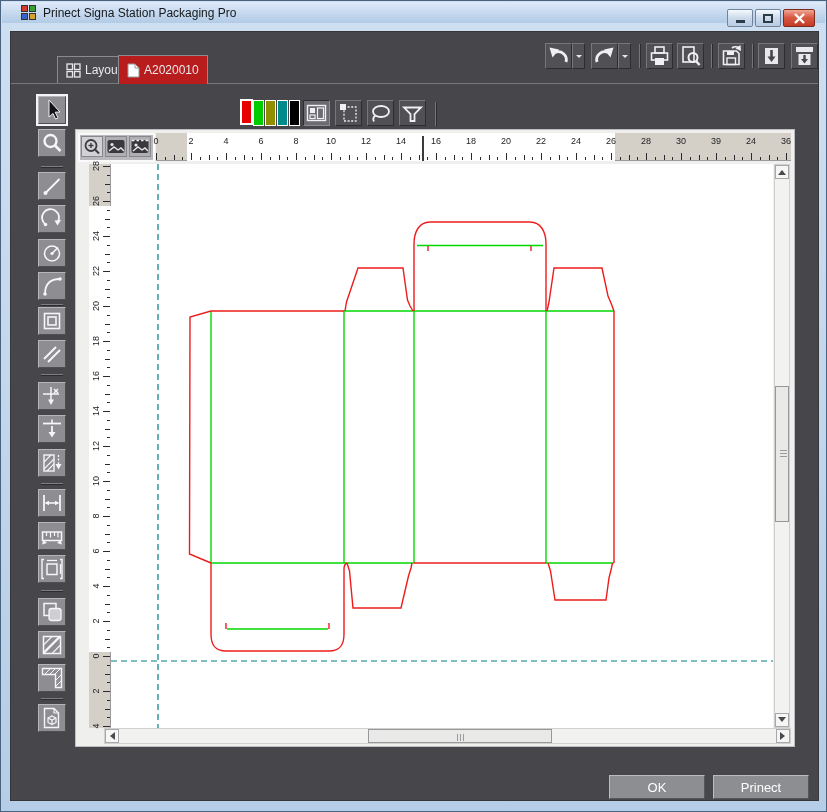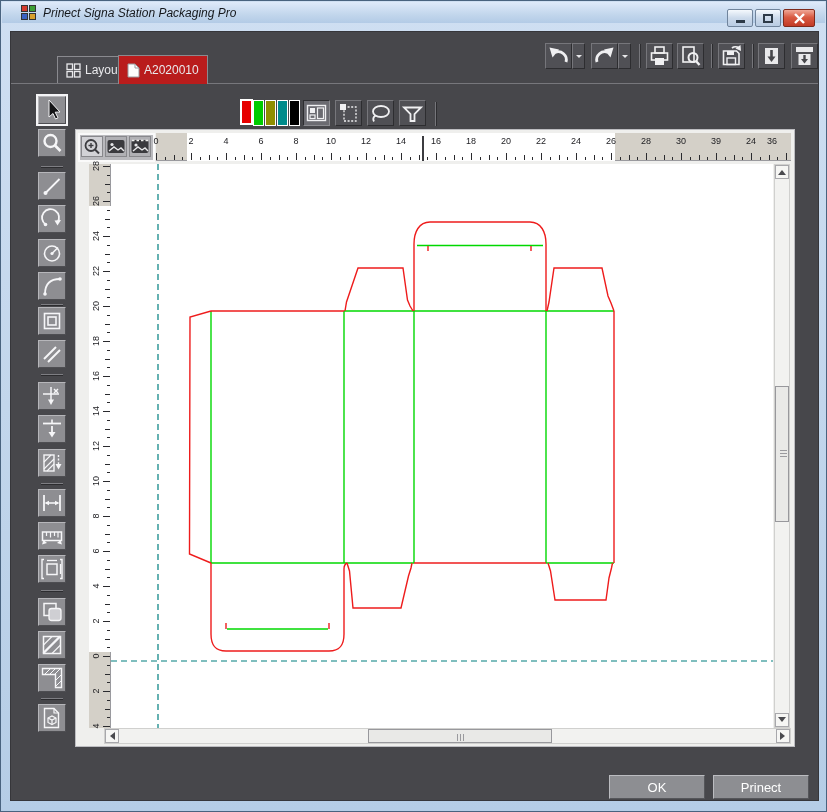--- a/index.html
+++ b/index.html
@@ -2,21 +2,21 @@
 <html style="--cut: #ee1c1c; --crease: #00d800; --guide: #007f7f; --chrome: #47474b; --titlebar: #c2d6ec;"><head>
 <meta charset="utf-8">
 <style>
   html,body{margin:0;padding:0;width:827px;height:812px;overflow:hidden;
     font-family:"Liberation Sans", sans-serif;-webkit-font-smoothing:antialiased;}
   *{box-sizing:border-box;}
   .frame{position:absolute;inset:0;background:linear-gradient(#cfdff2,#b5cde6);
     border:1px solid #49637f;}
   
   .titlebar{position:absolute;left:1px;top:1px;right:1px;height:21px;
-    background:linear-gradient(#dfeafa,#c2d6ec 60%,#b3cbe6);display:flex;align-items:center;font-style:italic;}
+    background:linear-gradient(#dfeafa,#c2d6ec 60%,#b3cbe6);display:flex;align-items:center;}
   .appicon{width:15px;height:15px;margin-left:19px;display:grid;grid-template-columns:7px 7px;
     grid-template-rows:7px 7px;gap:1px;}
   .appicon div{border:1px solid #333;}
   .title{margin-left:7px;font-size:12px;color:#15181c;}
   .winbtns{position:absolute;right:10px;top:7px;display:flex;gap:2px;}
   .wbtn{width:26px;height:18px;border:1px solid #70849c;border-radius:2px;
     background:linear-gradient(#f5f9fd,#ccdaeb 50%,#b9cce3);display:flex;align-items:center;justify-content:center;}
   .wbtn.close{width:32px;background:linear-gradient(#f0a898,#d95b43 45%,#c23a26);border-color:#7e2a1c;}
   
   .content{position:absolute;left:9px;top:30px;width:809px;height:770px;
@@ -423,21 +423,21 @@
           <span class="lbl" style="left: 280px;">16</span>
           <span class="lbl" style="left: 315px;">18</span>
           <span class="lbl" style="left: 350px;">20</span>
           <span class="lbl" style="left: 385px;">22</span>
           <span class="lbl" style="left: 420px;">24</span>
           <span class="lbl" style="left: 455px;">26</span>
           <span class="lbl" style="left: 490px;">28</span>
           <span class="lbl" style="left: 525px;">30</span>
           <span class="lbl" style="left: 560px;">39</span>
           <span class="lbl" style="left: 595px;">24</span>
-          <span class="lbl" style="left: 616px;">36</span>
+          <span class="lbl" style="left: 630px;">36</span>
           <div class="tick" style="left: 0px; height: 7px;"></div>
           <div class="tick" style="left: 8.75px; height: 3px;"></div>
           <div class="tick" style="left: 17.5px; height: 5px;"></div>
           <div class="tick" style="left: 26.25px; height: 3px;"></div>
           <div class="tick" style="left: 35px; height: 7px;"></div>
           <div class="tick" style="left: 43.75px; height: 3px;"></div>
           <div class="tick" style="left: 52.5px; height: 5px;"></div>
           <div class="tick" style="left: 61.25px; height: 3px;"></div>
           <div class="tick" style="left: 70px; height: 7px;"></div>
           <div class="tick" style="left: 78.75px; height: 3px;"></div>

